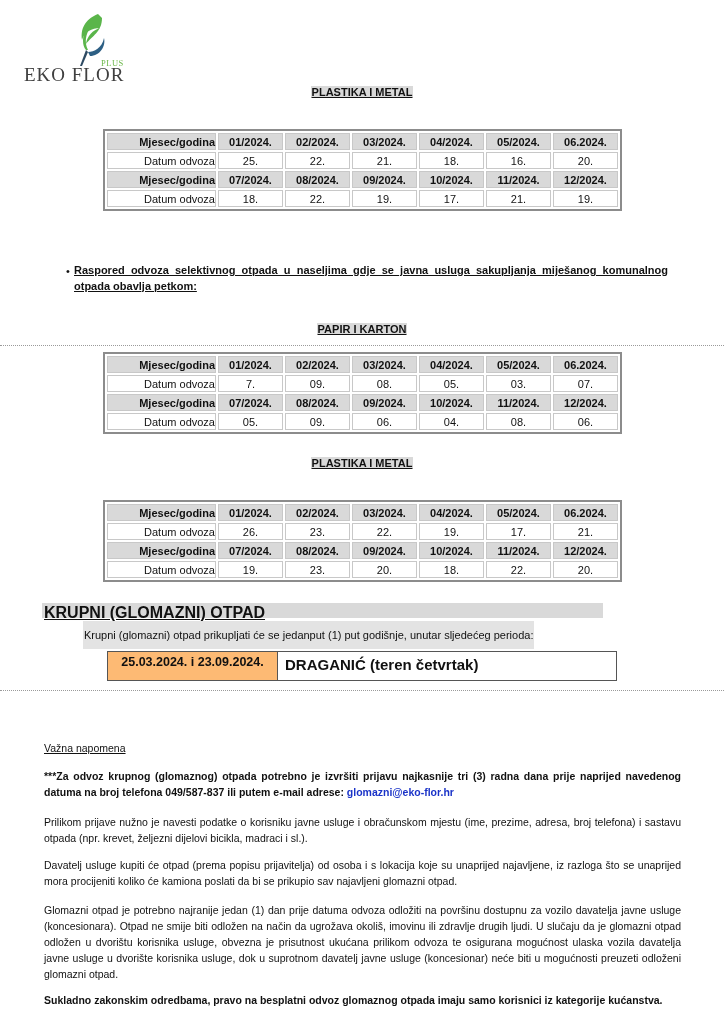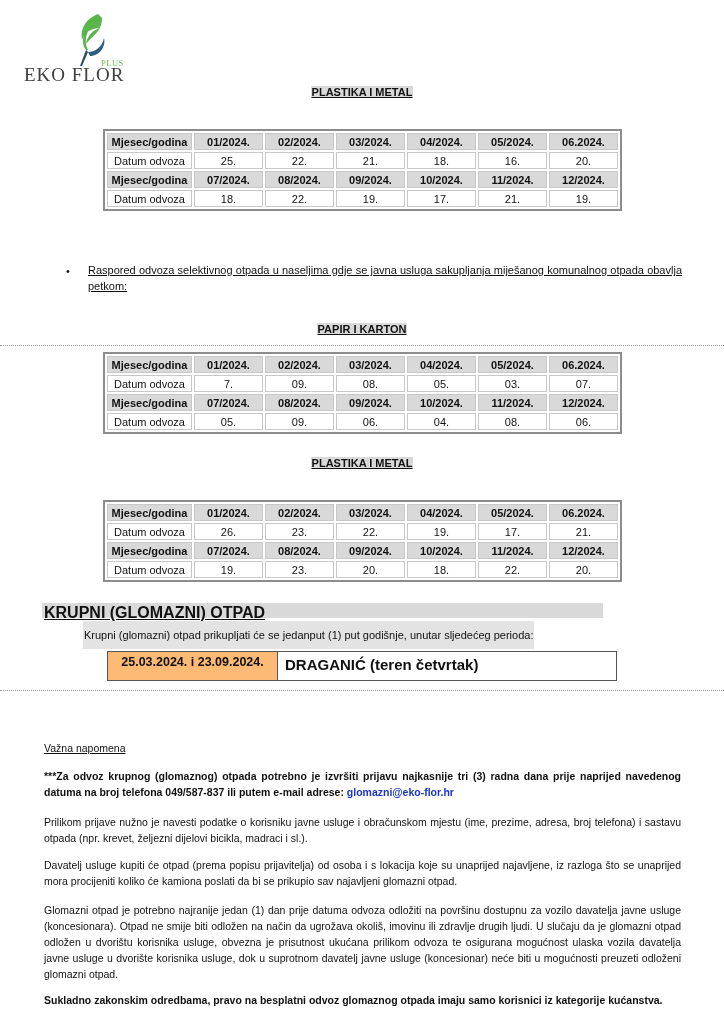--- a/index.html
+++ b/index.html
@@ -10,26 +10,26 @@
   .logo .word { position: absolute; left: 0; top: 54px; font-family: "Liberation Serif", serif; font-size: 19px; letter-spacing: 1px; color: #404040; white-space: nowrap; }
   .logo .plus { position: absolute; left: 77px; top: 48px; font-family: "Liberation Serif", serif; font-size: 8.5px; color: #6cb84a; letter-spacing: .5px; }
   .logo svg { position: absolute; left: 38px; top: 0; }
 
   .sec-title { position: absolute; left: 0; width: 724px; text-align: center; font-weight: bold; font-size: 11px; }
   .sec-title span { background: #d9d9d9; text-decoration: underline; padding: 0 1px; }
 
   table.sched { position: absolute; left: 103px; width: 519px; border: 2px solid #8c8c8c; border-collapse: separate; border-spacing: 2px; background: #fff; }
   table.sched td { border: 1px solid #c8c8c8; height: 17px; text-align: center; font-size: 11px; padding: 0; }
   table.sched td.hdr { background: #d9d9d9; font-weight: bold; }
-  table.sched td.lab { width: 85px; }
+  table.sched td.lab { width: 109px; text-align: right; }
 
   .dotted { position: absolute; left: 0; width: 724px; border-top: 1px dotted #9a9a9a; }
 
   .bullet { position: absolute; left: 66px; top: 265px; font-size: 11px; }
-  .bullet-text { position: absolute; left: 88px; top: 262px; width: 594px; font-weight: normal; text-decoration: underline; font-size: 11px; line-height: 16px; text-align: justify; text-align-last: left; }
+  .bullet-text { position: absolute; left: 74px; top: 262px; width: 594px; font-weight: bold; text-decoration: underline; font-size: 11px; line-height: 16px; text-align: justify; text-align-last: left; }
 
   .krupni-bar { position: absolute; left: 42px; top: 603px; width: 561px; height: 15px; background: #d9d9d9; }
   .krupni-title { position: absolute; left: 44px; top: 604px; font-weight: bold; text-decoration: underline; font-size: 16px; }
   .krupni-desc { position: absolute; left: 42px; top: 621px; font-size: 11px; background: #e3e3e3; padding: 8px 1px; margin-left: 41px; }
 
   table.glom { position: absolute; left: 107px; top: 651px; width: 510px; border-collapse: collapse; }
   table.glom td { border: 1px solid #555; height: 29px; vertical-align: top; padding-top: 3px; }
   table.glom td.d { width: 170px; background: #fdba74; text-align: center; font-weight: bold; font-size: 12.5px; }
   table.glom td.p { font-weight: bold; font-size: 15px; padding-left: 7px; padding-top: 4px; }
 

